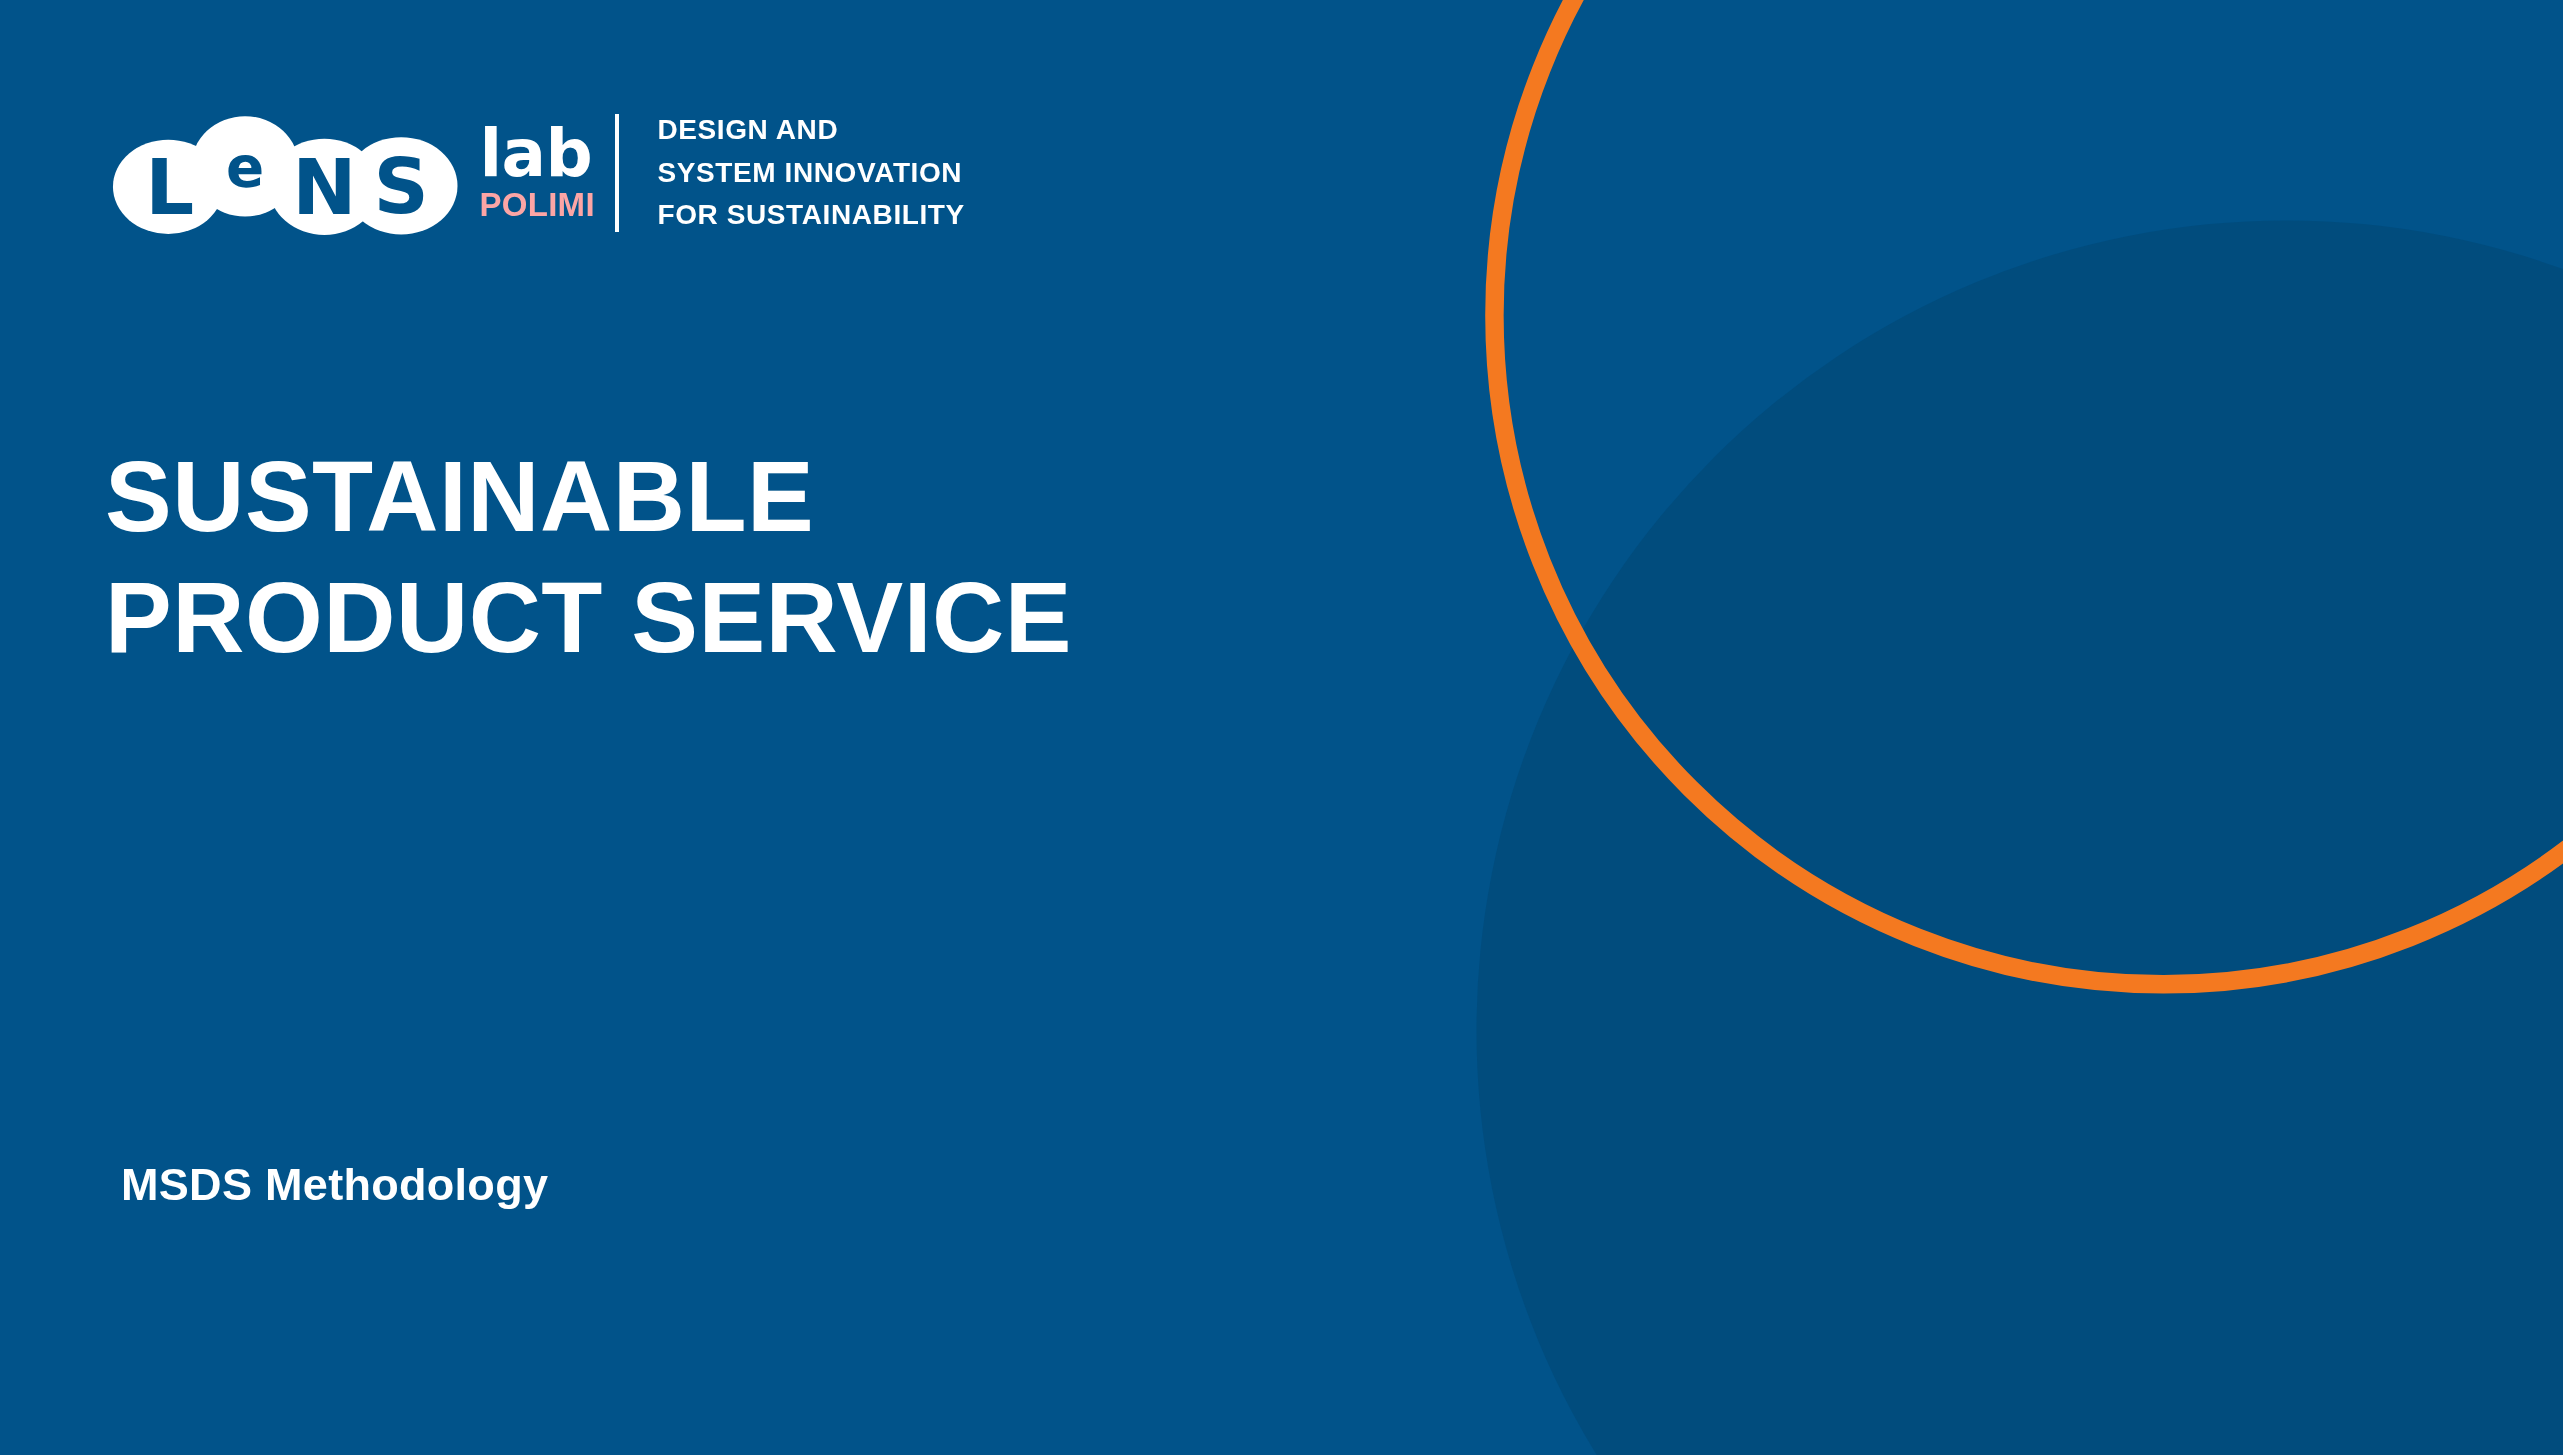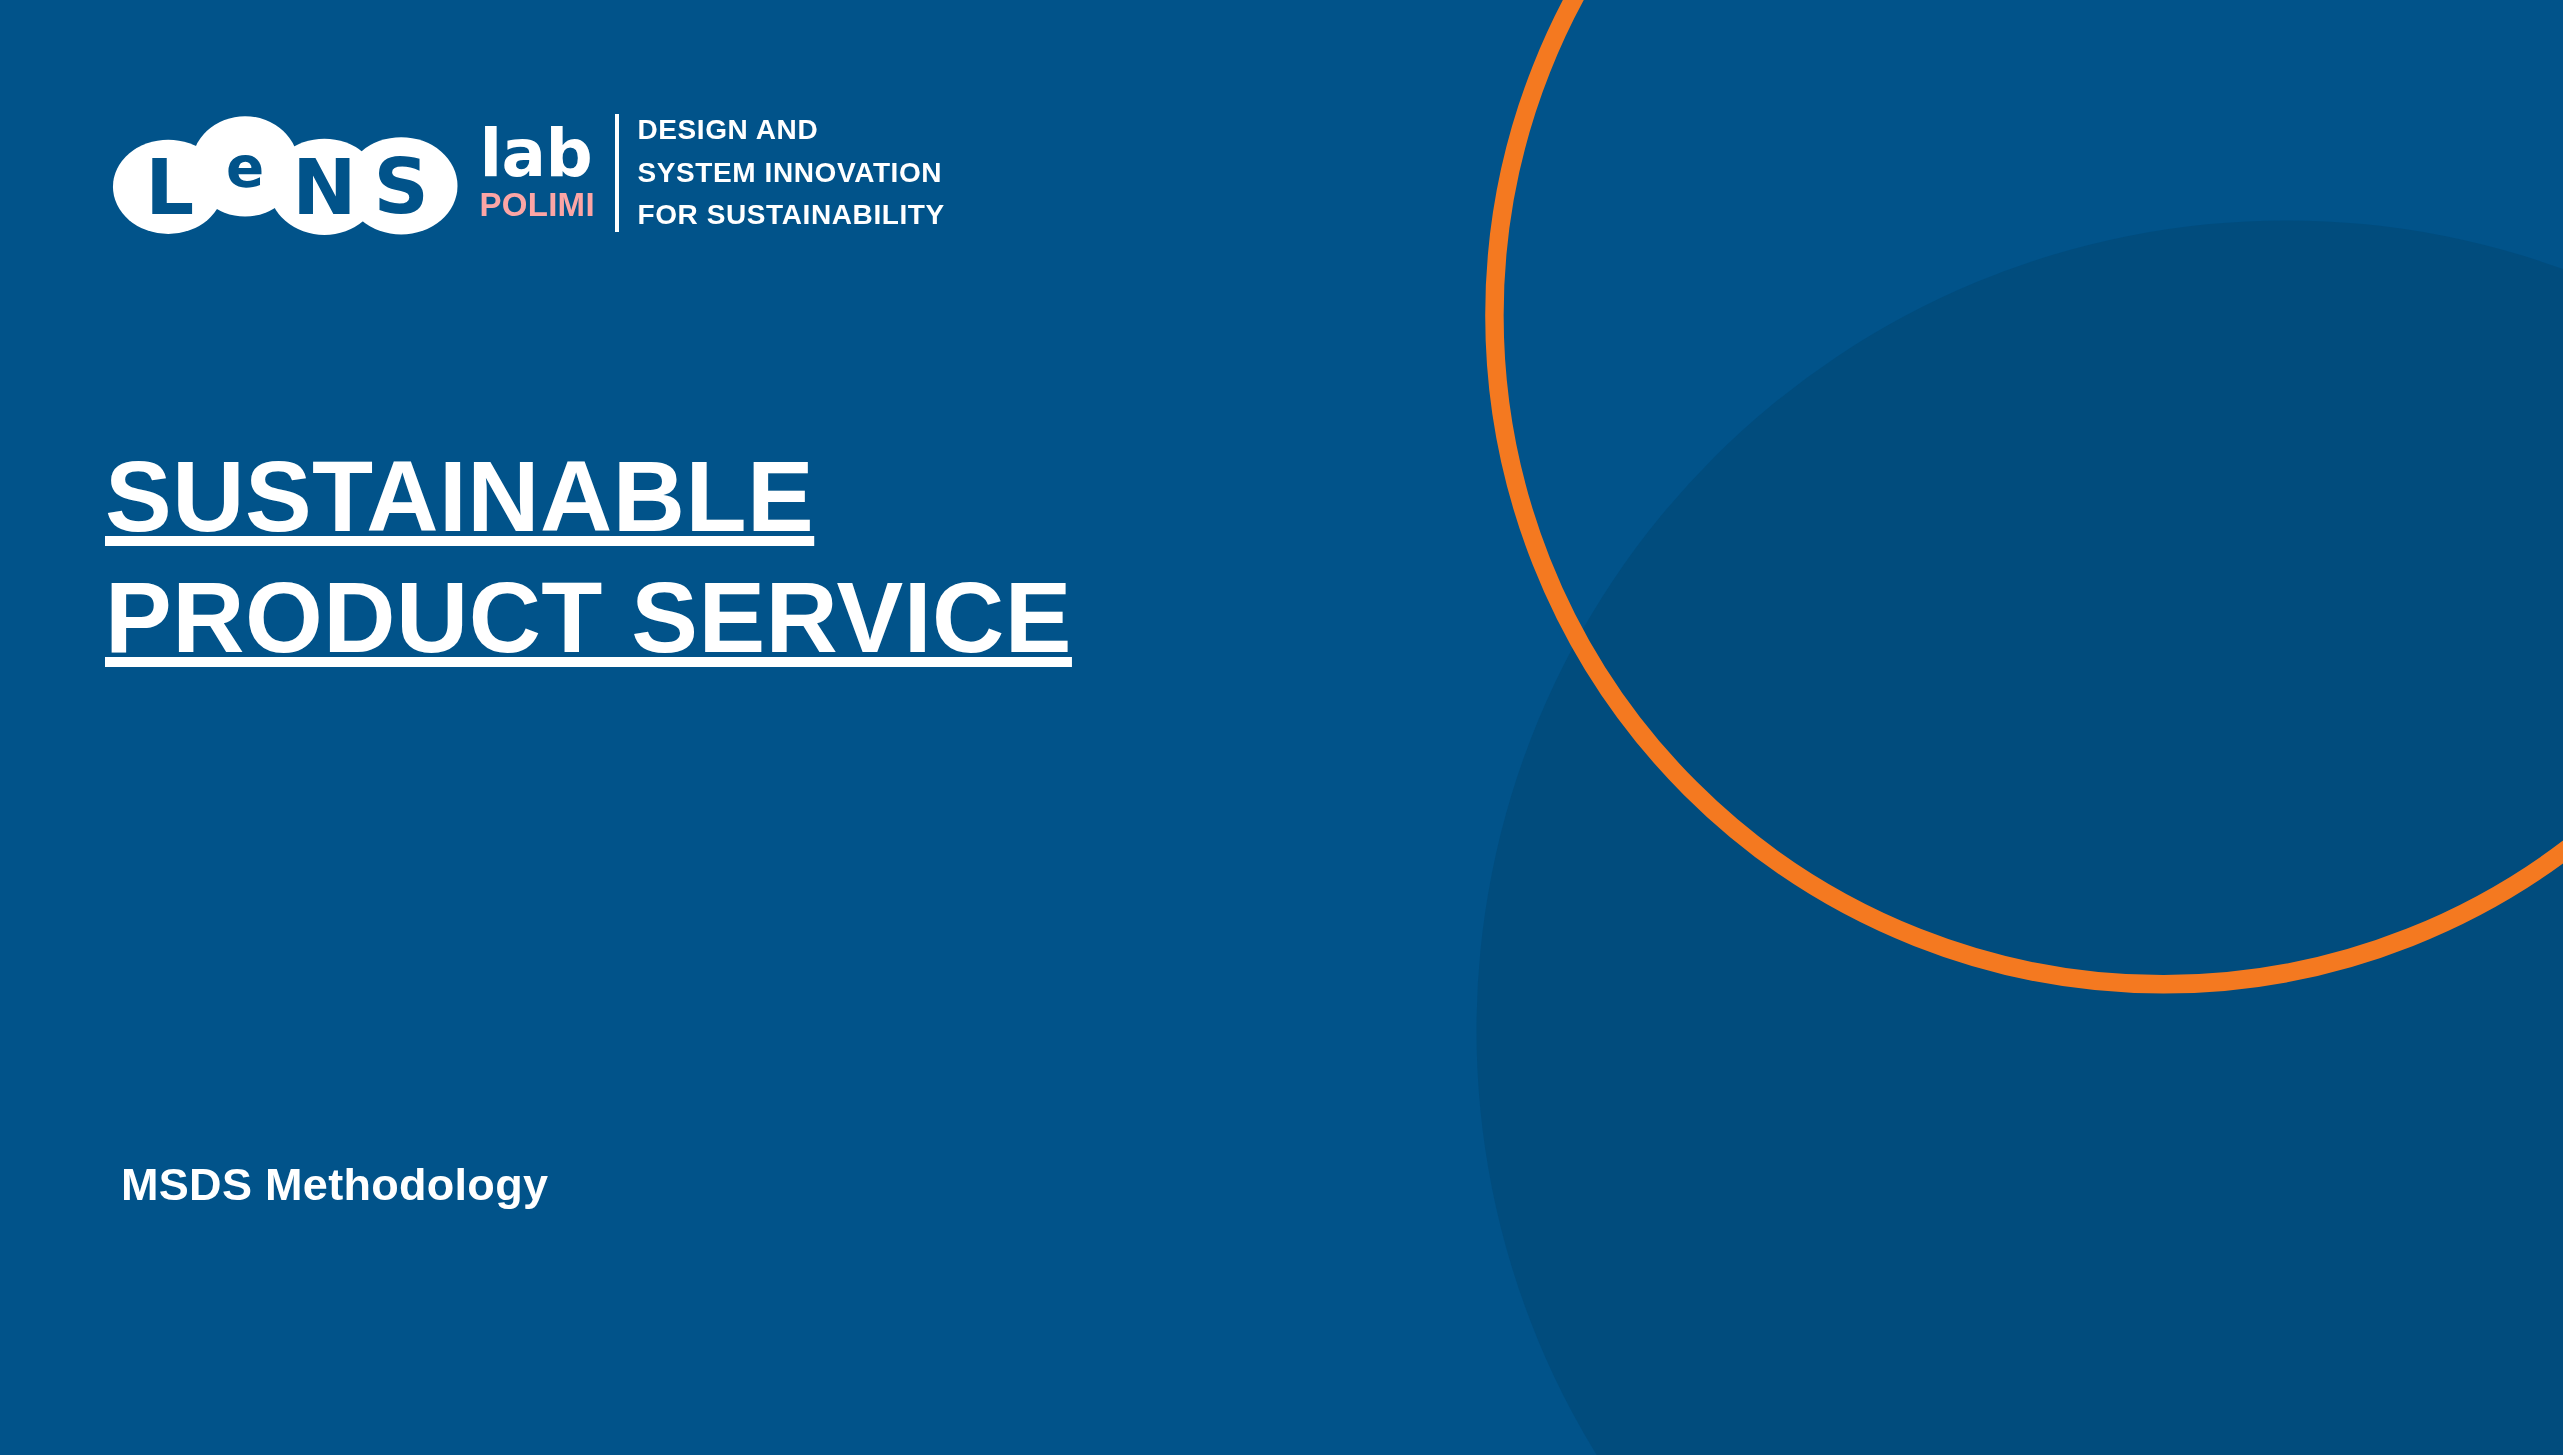--- a/index.html
+++ b/index.html
@@ -74,38 +74,38 @@
   }
   .logo-tag span {
     display: block;
     color: #ffffff;
     font-size: 28px;
     font-weight: 700;
     letter-spacing: 0.6px;
     line-height: 1.52;
     white-space: nowrap;
     font-family: "Liberation Sans", sans-serif;
+    margin-left: 20px;
   }
 
   
   .headline {
     position: absolute;
     left: 105px;
     top: 436px;
     width: 2050px;
   }
   .headline-line {
     color: #ffffff;
     font-size: 100px;
     font-weight: 700;
     line-height: 1.21;
     letter-spacing: 0.5px;
     white-space: nowrap;
     font-family: "Liberation Sans", sans-serif;
-    text-decoration: underline;
   }
   .headline-alt {
     font-style: italic;
     font-weight: 300;
     letter-spacing: 1px;
     font-family: "Liberation Sans", sans-serif;
   }
   .headline-gap { display: inline-block; width: 62px; }
 
   

